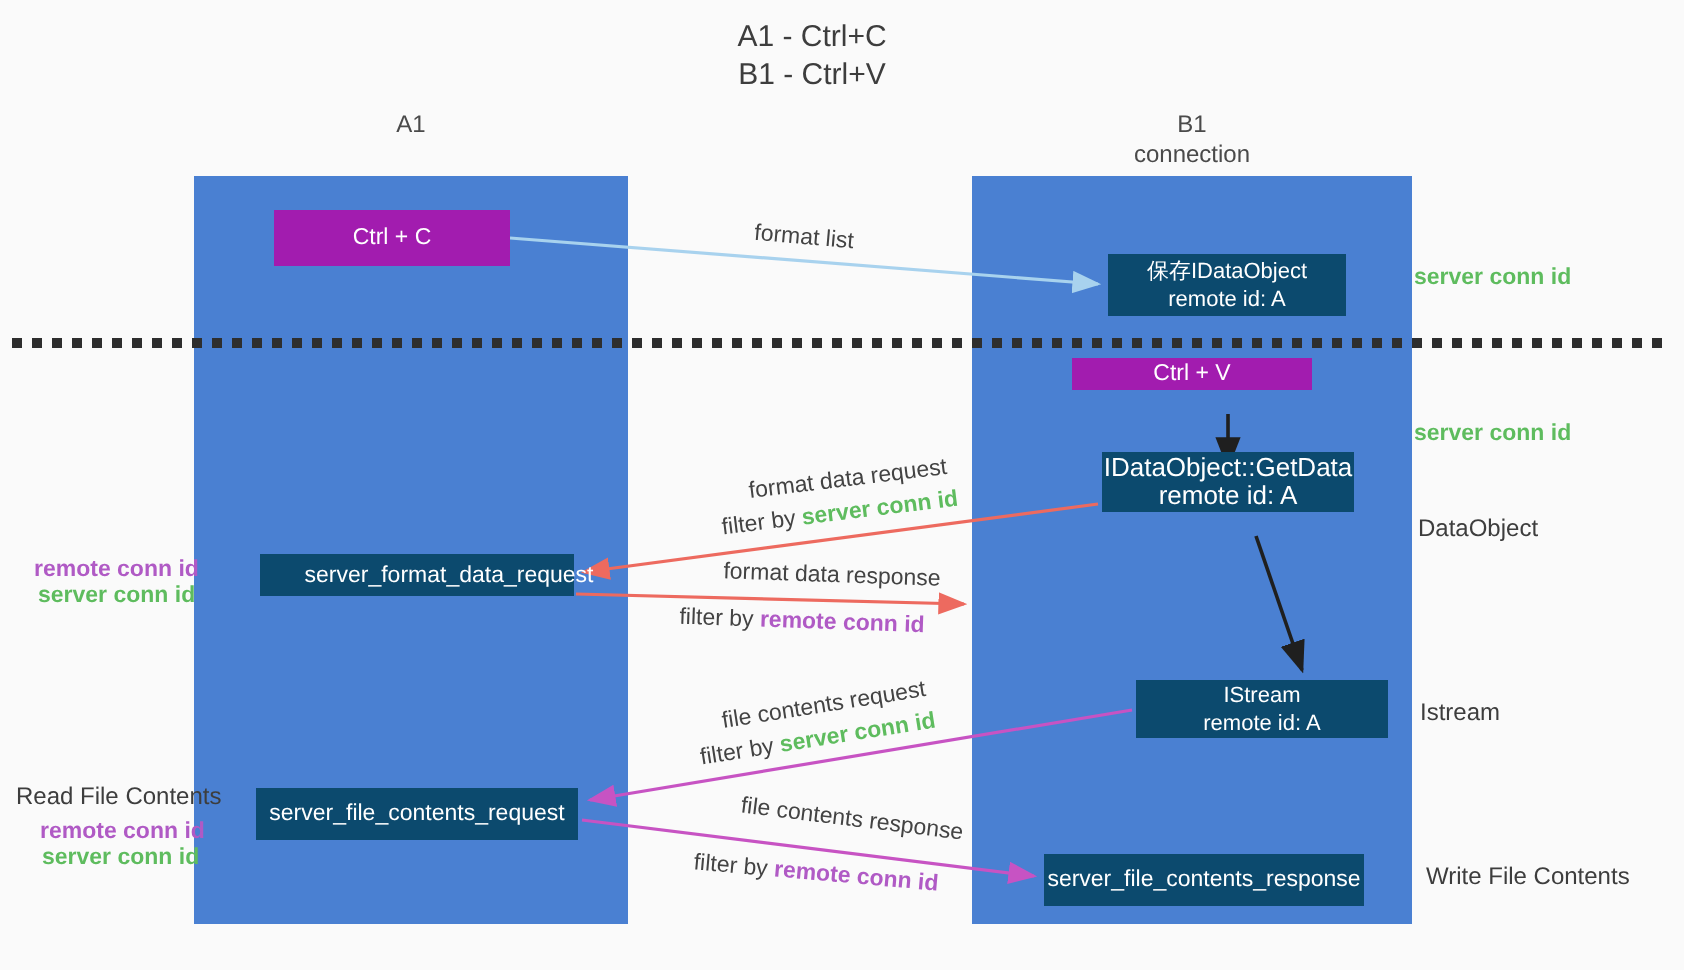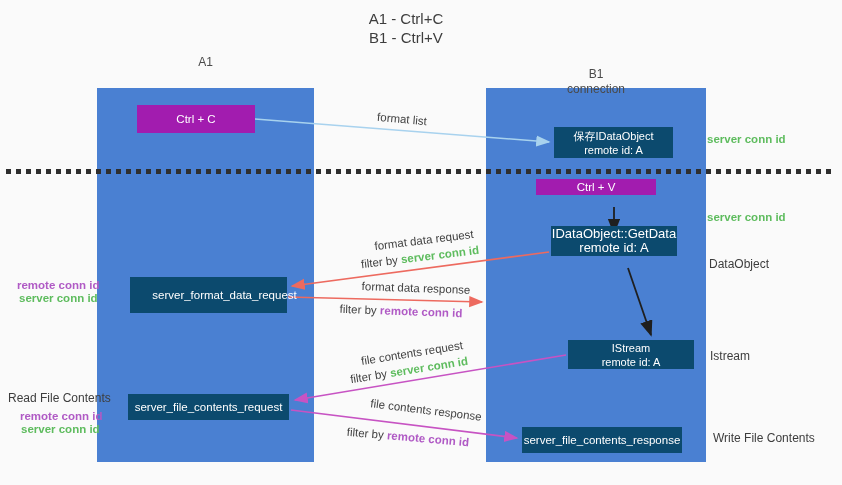--- a/index.html
+++ b/index.html
@@ -42,21 +42,21 @@
 <div class="canvas">
 
   <div class="title">
     <div>A1 - Ctrl+C</div>
     <div>B1 - Ctrl+V</div>
   </div>
 
   <div class="lane-header" style="left:97px;width:217px;">
     <div>A1</div>
   </div>
-  <div class="lane-header" style="left:486px;width:220px;margin-top:12px;">
+  <div class="lane-header" style="left:486px;width:220px;">
     <div>B1</div>
     <div>connection</div>
   </div>
 
   <div class="lane" style="left:97px;width:217px;"></div>
   <div class="lane" style="left:486px;width:220px;"></div>
 
   <div class="dotted"></div>
 
   <svg class="arrows" width="842" height="485" viewBox="0 0 842 485">
@@ -94,21 +94,21 @@
 
   <div class="box green" style="left:536px;top:179px;width:120px;height:16px;">
     <span>Ctrl + V</span>
   </div>
 
   <div class="box orange" style="left:551px;top:226px;width:126px;height:30px;font-size:13px;">
     <div>IDataObject::GetData</div>
     <div>remote id: A</div>
   </div>
 
-  <div class="box orange" style="left:130px;top:277px;width:157px;height:36px;padding-left:32px;">
+  <div class="box orange" style="left:130px;top:277px;width:157px;height:21px;padding-left:32px;">
     <span>server_format_data_request</span>
   </div>
 
 
   <div class="box orange" style="left:568px;top:340px;width:126px;height:29px;font-size:11px;">
     <div>IStream</div>
     <div>remote id: A</div>
   </div>
 
   <div class="box orange" style="left:128px;top:394px;width:161px;height:26px;">

